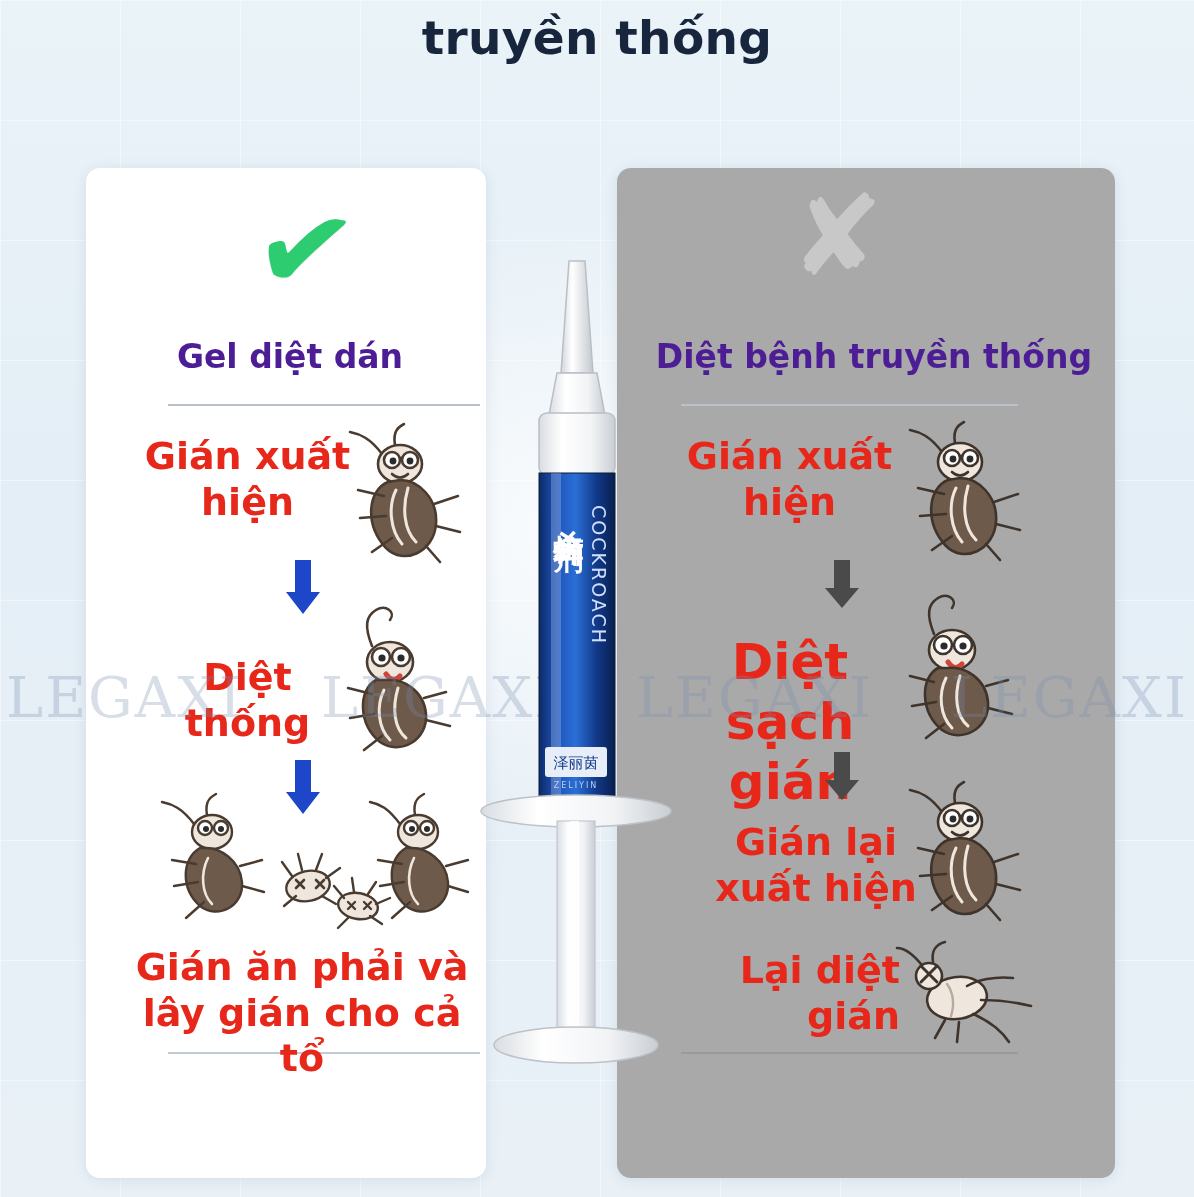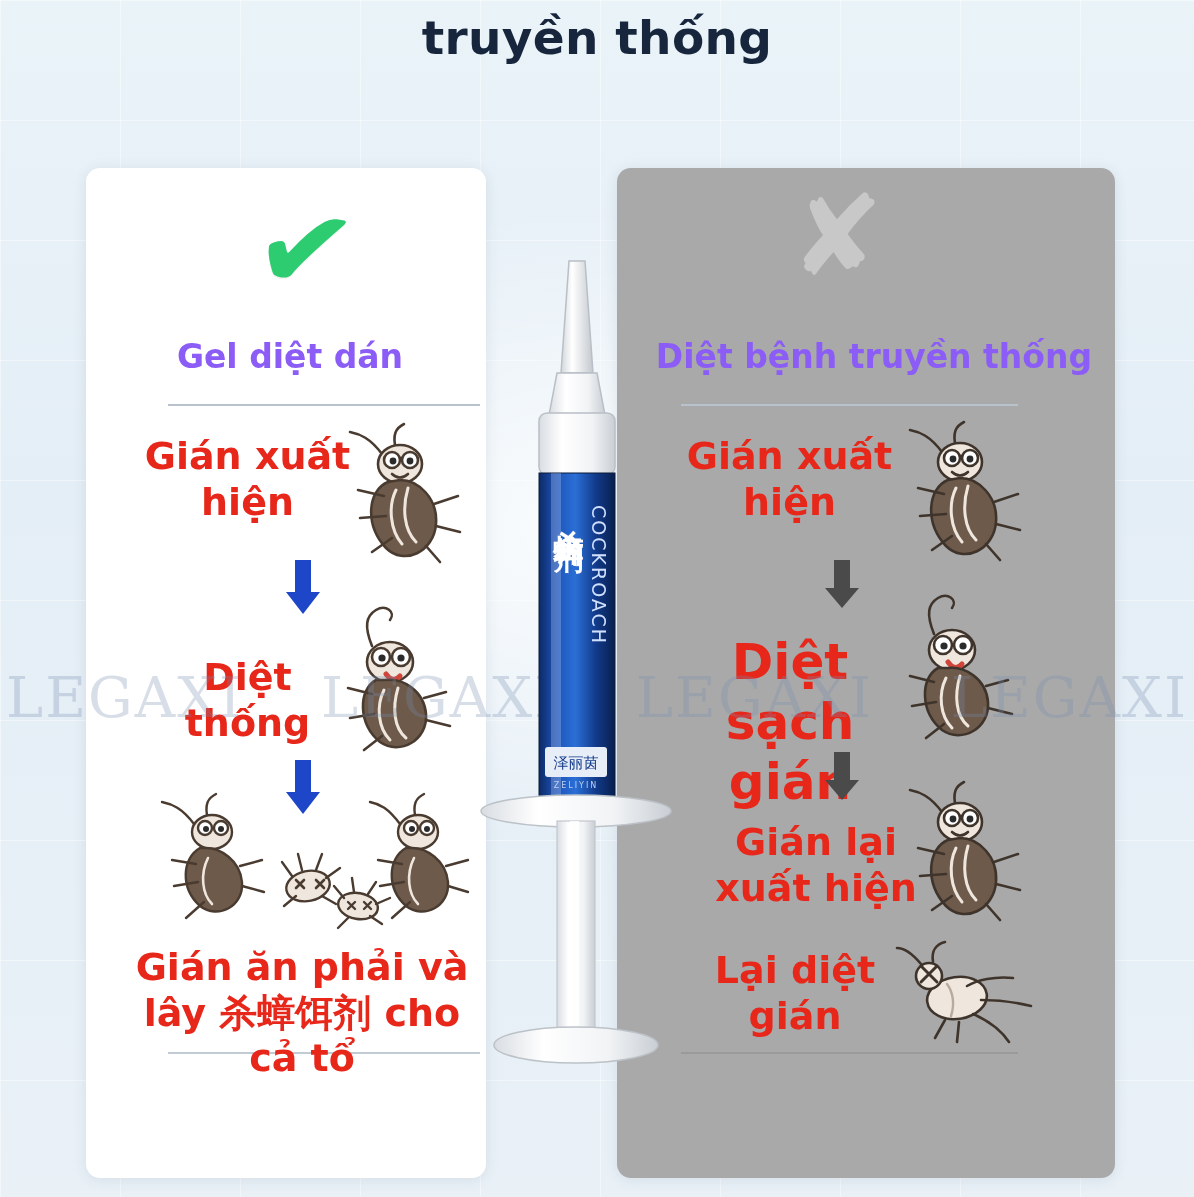--- a/index.html
+++ b/index.html
@@ -97,21 +97,21 @@
     left: 790px;
     top: 180px;
     z-index: 4;
     font-size: 112px;
   }
 
   .col-head {
     position: absolute;
     font-size: 33px;
     font-weight: bold;
-    color: #8b5cf6;
+    color: #4c1d95;
     text-align: center;
     z-index: 6;
   }
   .head-left {
     left: 130px;
     top: 337px;
     width: 320px;
   }
   .head-right {
     left: 640px;
@@ -340,21 +340,21 @@
       <path d="M264 68 C256 84, 258 104, 268 114" stroke="#efe7dd" stroke-width="2.6"></path>
       <path d="M252 74 L228 70"></path>
         <path d="M254 92 L230 96"></path>
         <path d="M260 112 L242 128"></path>
       <path d="M296 76 L318 70"></path>
         <path d="M298 96 L318 102"></path>
     </g>
   </svg>
 </div>
 
-<div class="step" style="left:128px; top:945px; width:348px; font-size:38px;">Gián ăn phải và lây 杀蟑饵剂 cho cả tổ</div>
+<div class="step" style="left:128px; top:945px; width:348px; font-size:38px;">Gián ăn phải và lây gián cho cả tổ</div>
 
 <div class="step" style="left:672px; top:434px; width:235px; font-size:38px;">Gián xuất hiện</div>
 
 <div class="roach" style="left:890px; top:418px;">
   <svg width="140" height="150" viewBox="0 0 140 150">
     <g stroke="#3f342b" stroke-width="2.6" fill="none" stroke-linecap="round">
       <path d="M52 34 C40 18, 30 14, 20 12"></path>
       <path d="M66 30 C62 14, 66 8, 74 4"></path>
       <ellipse cx="70" cy="44" rx="22" ry="19" fill="#efe7dd"></ellipse>
       <circle cx="62" cy="40" r="8" fill="#fff"></circle>
@@ -428,21 +428,21 @@
       <path d="M54 76 L28 70"></path>
         <path d="M56 96 L30 98"></path>
         <path d="M62 118 L42 132"></path>
       <path d="M104 84 L128 76"></path>
         <path d="M106 106 L130 112"></path>
         <path d="M96 126 L110 142"></path>
     </g>
   </svg>
 </div>
 
-<div class="step" style="left:690px; top:948px; width:210px; font-size:38px;">Lại diệt gián</div>
+<div class="step" style="left:690px; top:948px; width:210px; font-size:38px;text-align:right;">Lại diệt gián</div>
 
 <div class="roach" style="left:895px; top:940px;">
   <svg width="145" height="110" viewBox="0 0 145 110">
     <g stroke="#3f342b" stroke-width="2.6" fill="none" stroke-linecap="round">
       <ellipse cx="62" cy="58" rx="30" ry="21" fill="#efe7dd" transform="rotate(-8 62 58)"></ellipse>
       <circle cx="34" cy="36" r="13" fill="#efe7dd"></circle>
       <path d="M26 26 l16 16 M42 26 l-16 16" stroke-width="3"></path>
       <path d="M26 24 C16 12, 8 8, 2 8"></path>
         <path d="M38 22 C36 10, 42 4, 50 2"></path>
       <path d="M72 46 C82 40, 100 36, 118 38"></path>

